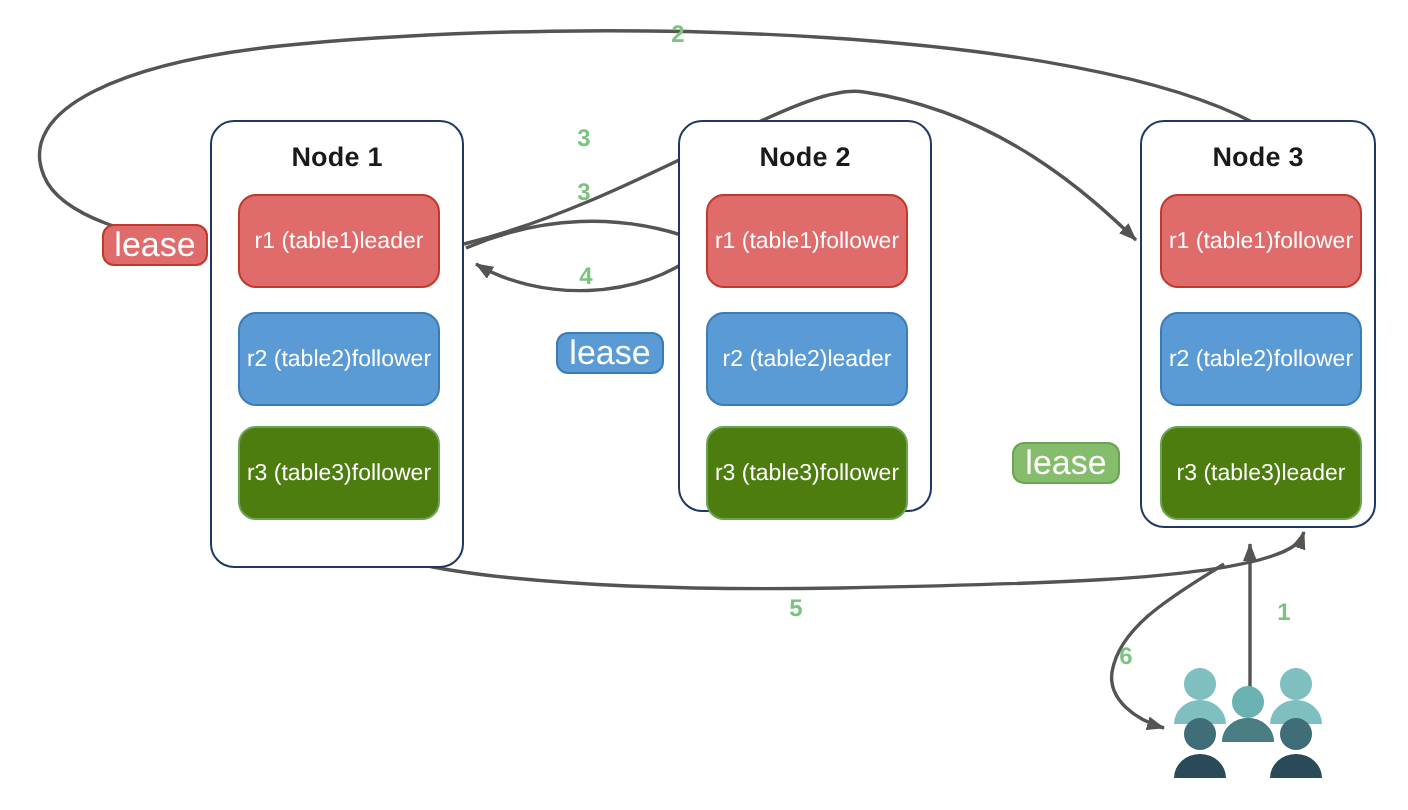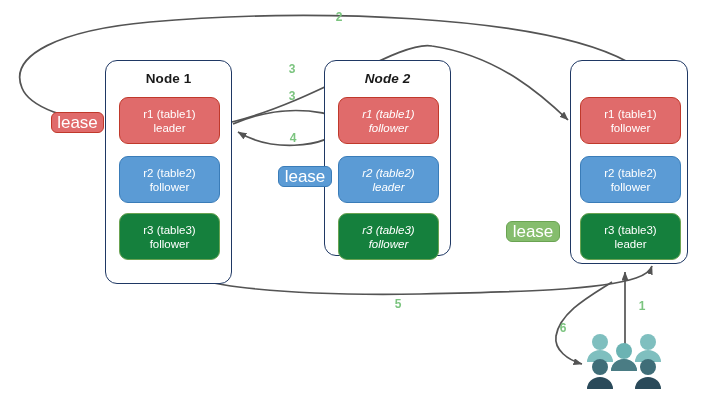--- a/index.html
+++ b/index.html
@@ -42,39 +42,39 @@
     font-size: 13.5px;
     font-weight: bold;
     color: #1a1a1a;
     letter-spacing: 0.1px;
   }
   .replica {
     position: absolute;
     box-sizing: border-box;
     border-radius: 9px;
     display: flex;
-    flex-direction: column;
+    flex-direction: row;
     align-items: center;
     justify-content: center;
     color: #ffffff;
     font-size: 11.5px;
     line-height: 14px;
     text-align: center;
   }
   .replica .l1, .replica .l2 { display: block; }
   .rep-red {
     background: #e06b6b;
     border: 1.6px solid #c0392b;
   }
   .rep-blue {
     background: #5b9bd5;
     border: 1.6px solid #3a7cb8;
   }
   .rep-green {
-    background: #15803d;
+    background: #4d7c0f;
     border: 1.6px solid #6aa352;
   }
   .lease {
     position: absolute;
     box-sizing: border-box;
     border-radius: 6px;
     display: flex;
     align-items: center;
     justify-content: center;
     color: #ffffff;
@@ -147,40 +147,41 @@
       <span class="l1">r2 (table2)</span>
       <span class="l2">follower</span>
     </div>
 
     <div class="replica rep-green" style="left:13px; top:152px; width:101px; height:47px;">
       <span class="l1">r3 (table3)</span>
       <span class="l2">follower</span>
     </div>
   </div>
 
-  <div class="node-box" style="left:324px; top:60px; width:127px; height:196px;font-style:italic;">
+  <div class="node-box" style="left:339px; top:60px; width:127px; height:196px;">
     <div class="node-title">Node 2</div>
 
     <div class="replica rep-red" style="left:13px; top:36px; width:101px; height:47px;">
       <span class="l1">r1 (table1)</span>
       <span class="l2">follower</span>
     </div>
 
     <div class="replica rep-blue" style="left:13px; top:95px; width:101px; height:47px;">
       <span class="l1">r2 (table2)</span>
       <span class="l2">leader</span>
     </div>
 
     <div class="replica rep-green" style="left:13px; top:152px; width:101px; height:47px;">
       <span class="l1">r3 (table3)</span>
       <span class="l2">follower</span>
     </div>
   </div>
 
   <div class="node-box" style="left:570px; top:60px; width:118px; height:204px;">
+    <div class="node-title">Node 3</div>
 
     <div class="replica rep-red" style="left:9px; top:36px; width:101px; height:47px;">
       <span class="l1">r1 (table1)</span>
       <span class="l2">follower</span>
     </div>
 
     <div class="replica rep-blue" style="left:9px; top:95px; width:101px; height:47px;">
       <span class="l1">r2 (table2)</span>
       <span class="l2">follower</span>
     </div>

